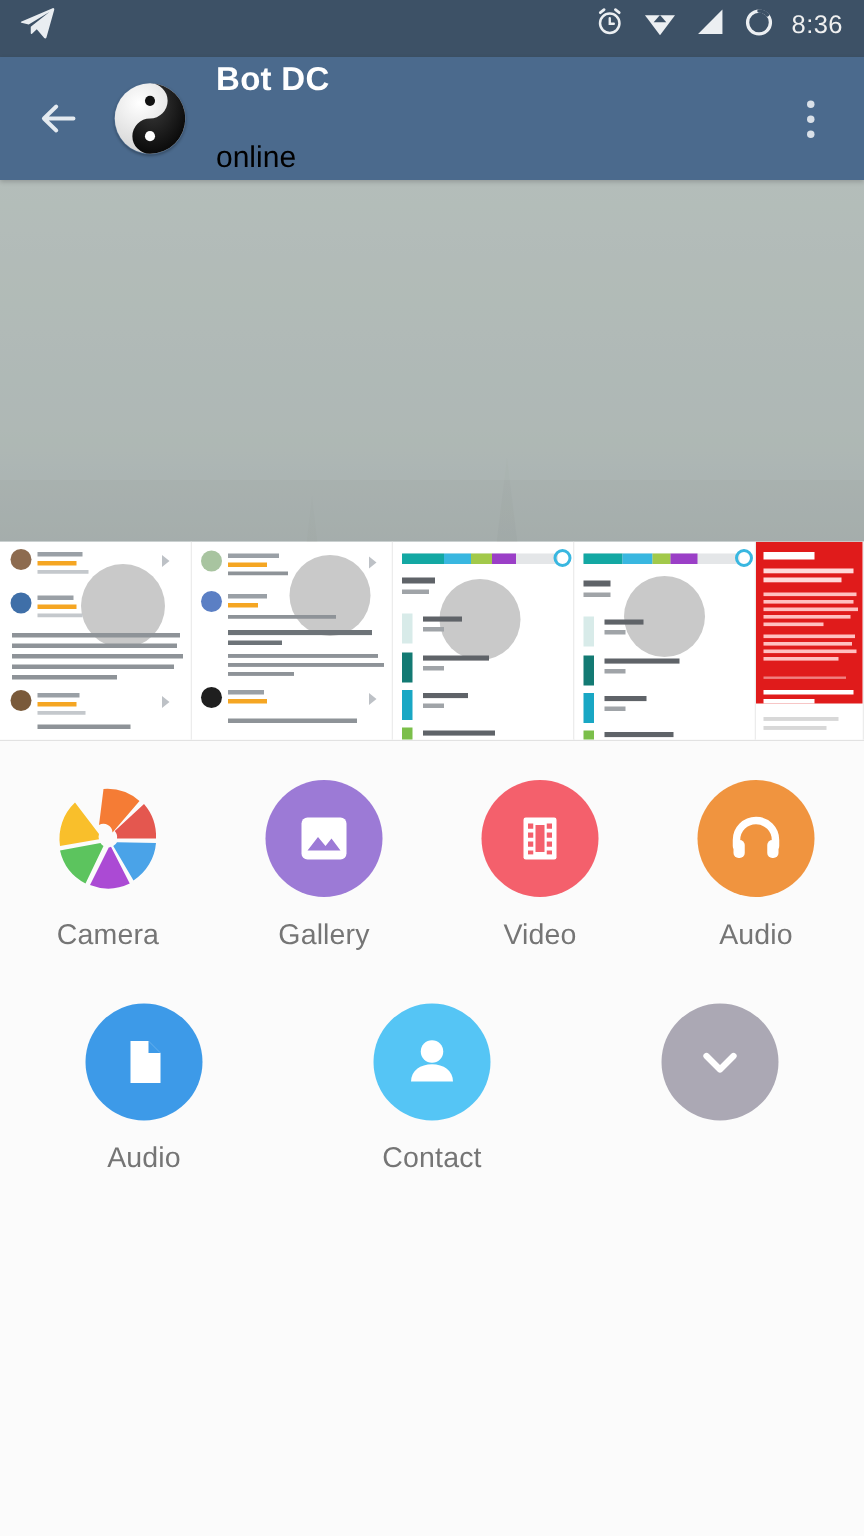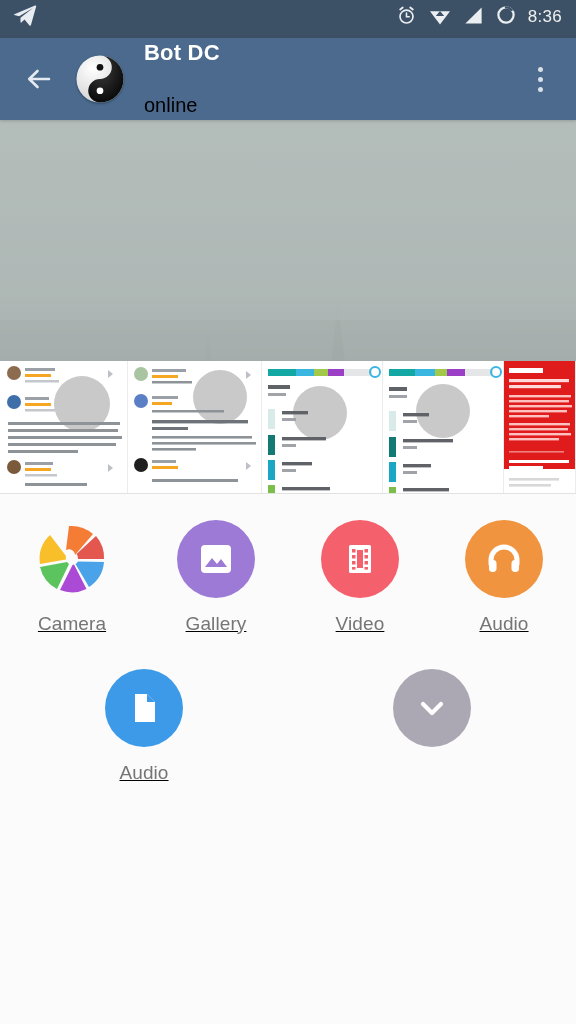--- a/index.html
+++ b/index.html
@@ -55,21 +55,21 @@
     display:flex; overflow:hidden; border-bottom:1px solid #e2e2e2;
   }
   .thumb { height:133px; flex:0 0 auto; position:relative; overflow:hidden;
            background:#fdfdfd; border-right:1px solid #ececec; cursor:pointer; }
 
   
   .attach-panel { flex:1 1 auto; background:#fbfbfb; padding-top:14px; }
   .attach-row { display:flex; }
   .attach-cell {
     flex:1 1 25%; display:flex; flex-direction:column;
-    align-items:center; cursor:pointer; padding-top:12px;text-decoration:underline;
+    align-items:center; cursor:pointer; padding-top:12px;
   }
   .circ { width:78px; height:78px; border-radius:50%; display:flex;
           align-items:center; justify-content:center; position:relative; }
   .attach-label { margin-top:15px; font-size:19px; color:#757575; letter-spacing:.1px; }
 </style>
 </head>
 <body>
 
 <div id="app">
 
@@ -458,20 +458,29 @@
       <div class="attach-cell">
         <div class="circ" style="background:#3d9ae8">
           <svg width="36" height="36" viewBox="0 0 36 36">
             <path d="M9 4h12l8 8v20H9z" fill="#ffffff"></path>
             <path d="M21 4l8 8h-8z" fill="#3d9ae8"></path>
           </svg>
         </div>
         <div class="attach-label">Audio</div>
       </div>
 
+      <div class="attach-cell">
+        <div class="circ" style="background:#55c5f5">
+          <svg width="40" height="40" viewBox="0 0 40 40">
+            <circle cx="20" cy="13" r="7.5" fill="#ffffff"></circle>
+            <path d="M6 33c0-7.2 6.3-11.5 14-11.5S34 25.8 34 33z" fill="#ffffff"></path>
+          </svg>
+        </div>
+        <div class="attach-label">Contact</div>
+      </div>
 
 
       <div class="attach-cell">
         <div class="circ" style="background:#aba8b4">
           <svg width="34" height="34" viewBox="0 0 34 34">
             <path d="M8 13l9 9 9-9" fill="none" stroke="#ffffff" stroke-width="4.2" stroke-linecap="round" stroke-linejoin="round"></path>
           </svg>
         </div>
         <div class="attach-label"></div>
       </div>

